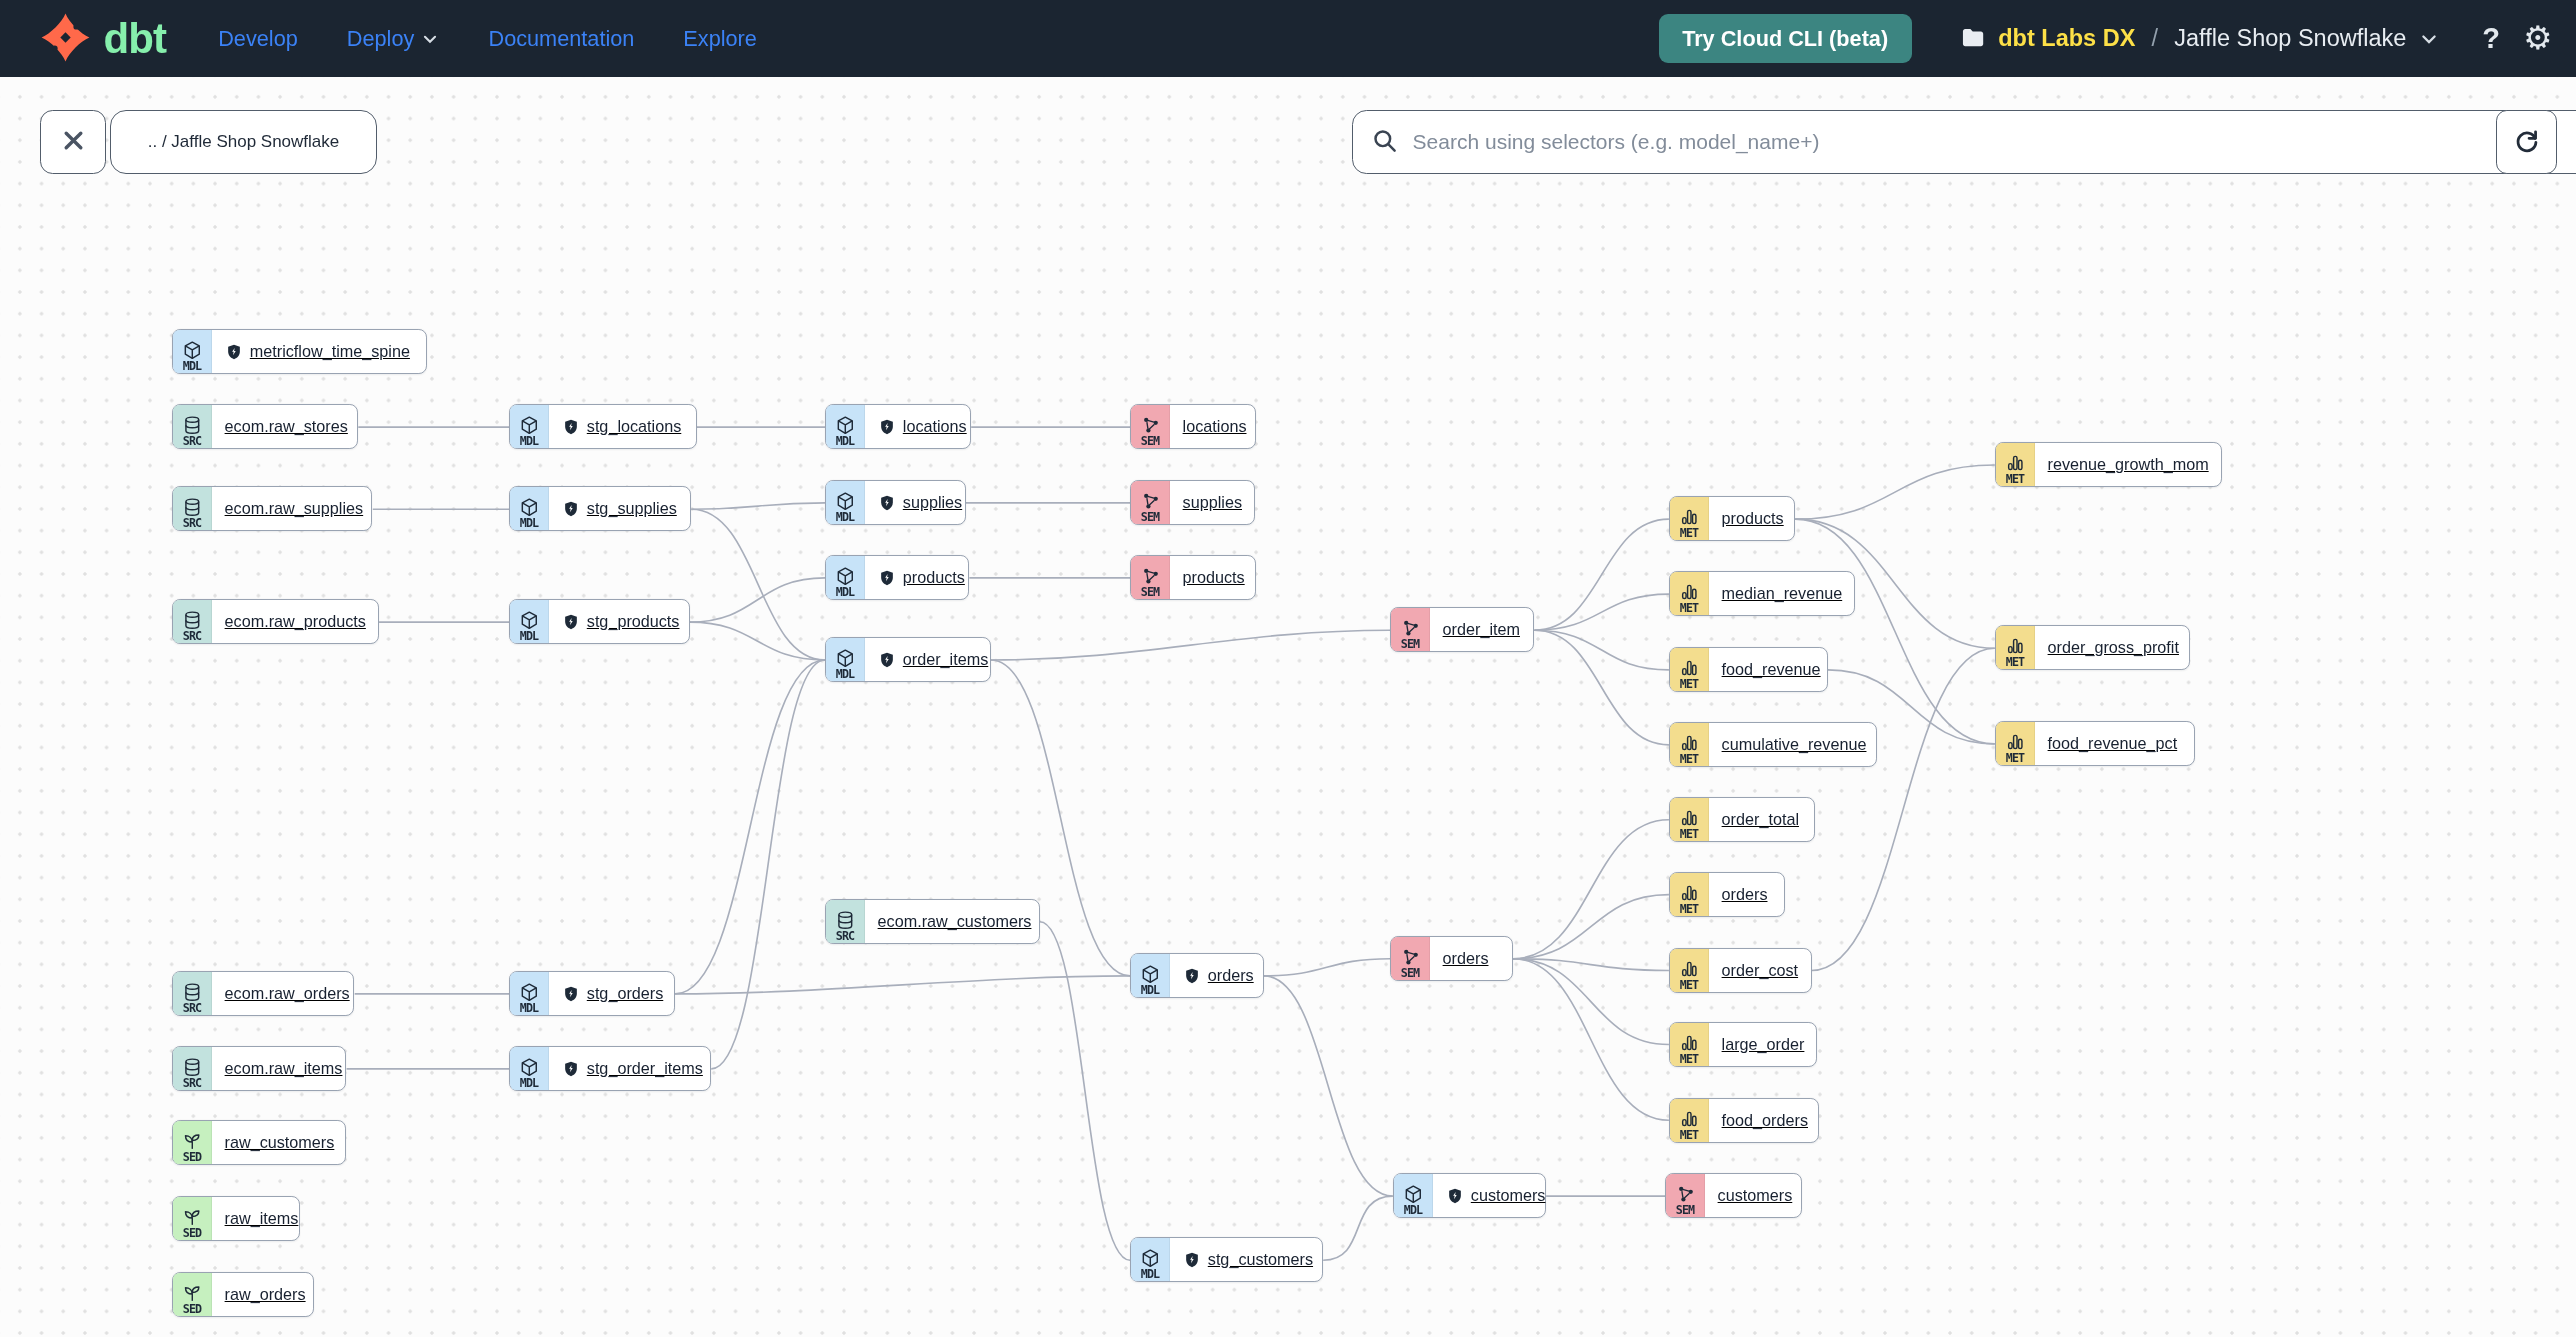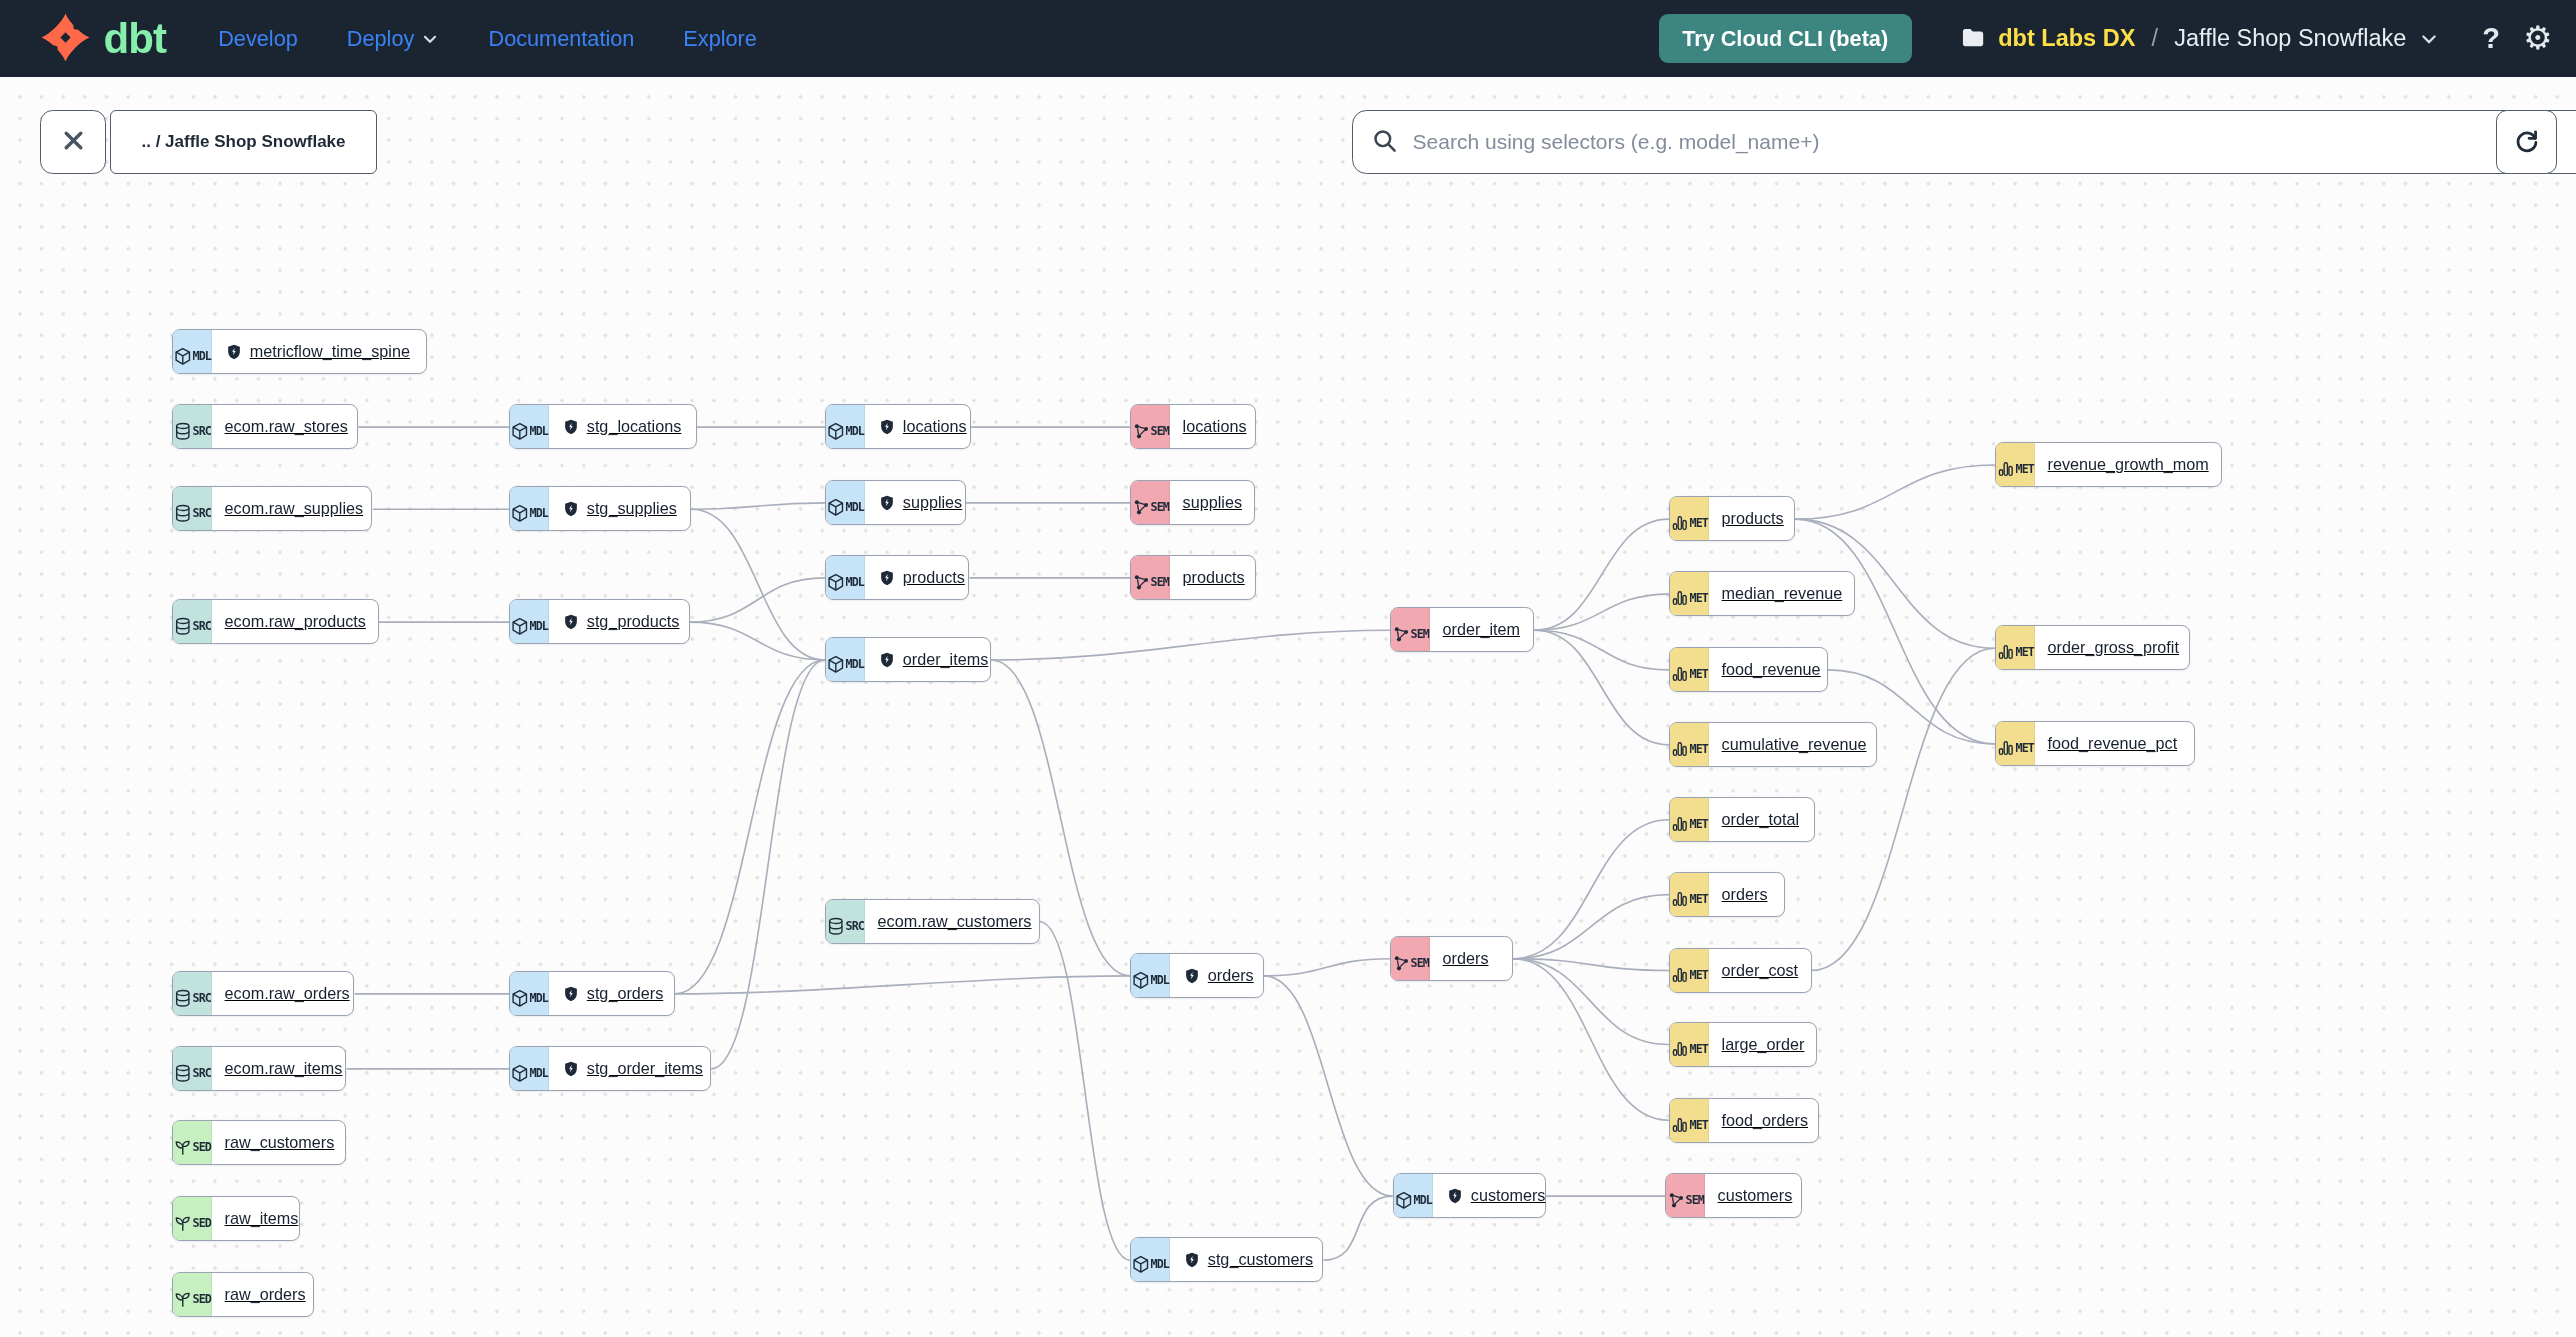--- a/index.html
+++ b/index.html
@@ -41,41 +41,41 @@
     background-image:radial-gradient(circle,#e0e0e0 1.5px,transparent 1.7px);
     background-size:21.7px 21.7px;background-position:9px 9px;
   }
   #edge-layer{position:absolute;left:0;top:0;width:2576px;height:1338px;pointer-events:none;}
   
   .tool-chip{
     position:absolute;background:#ffffff;border:1.6px solid #525d6b;
     box-sizing:border-box;display:flex;align-items:center;justify-content:center;
   }
   #close-button{left:40px;top:110px;width:66px;height:64px;border-radius:12.6px;cursor:pointer;}
-  #breadcrumb-chip{left:110px;top:110px;width:267px;height:64px;border-radius:6px;cursor:pointer;font-weight:bold;}
+  #breadcrumb-chip{left:110px;top:110px;width:267px;height:64px;border-radius:16px;cursor:pointer;}
   #breadcrumb-chip span{font-size:17px;color:#1f2937;white-space:nowrap;}
   #search-bar{
     position:absolute;left:1352px;top:110px;width:1348px;height:64px;
     background:#fff;border:1.6px solid #525d6b;border-radius:14.4px;
     box-sizing:border-box;display:flex;align-items:center;padding:0 18px;gap:12.6px;
   }
   #search-input{
     flex:1;border:none;outline:none;font-size:21px;color:#1f2937;
     font-family:"Liberation Sans",sans-serif;background:transparent;
   }
   #search-input::placeholder{color:#828c9a;}
   #refresh-button{left:2496px;top:110px;width:61px;height:64px;border-radius:10.8px;cursor:pointer;}
   
   .node{
     position:absolute;height:45px;display:flex;background:#ffffff;
     border:1.4px solid #99a3b2;border-radius:8.1px;box-sizing:border-box;
     box-shadow:0 0.9px 1.8px rgba(20,30,45,.07);cursor:pointer;
   }
   .badge{
-    width:38px;flex:0 0 38px;display:flex;flex-direction:row;align-items:center;
+    width:38px;flex:0 0 38px;display:flex;flex-direction:column;align-items:center;
     justify-content:center;border-radius:6.3px 0 0 6.3px;padding-top:10px;
     border-right:0.9px solid rgba(0,0,0,.05);
   }
   .badge svg{display:block;}
   .badge-label{
     font-family:"DejaVu Sans Mono",monospace;font-weight:bold;font-size:11.7px;
     color:#1e2a38;letter-spacing:-0.9px;line-height:1;margin-top:0.9px;
   }
   .node-body{flex:1;display:flex;align-items:center;gap:7.2px;padding:0 12.6px;white-space:nowrap;text-decoration:underline;}
   .label-text{font-size:16.2px;font-weight:500;color:#182130;}

